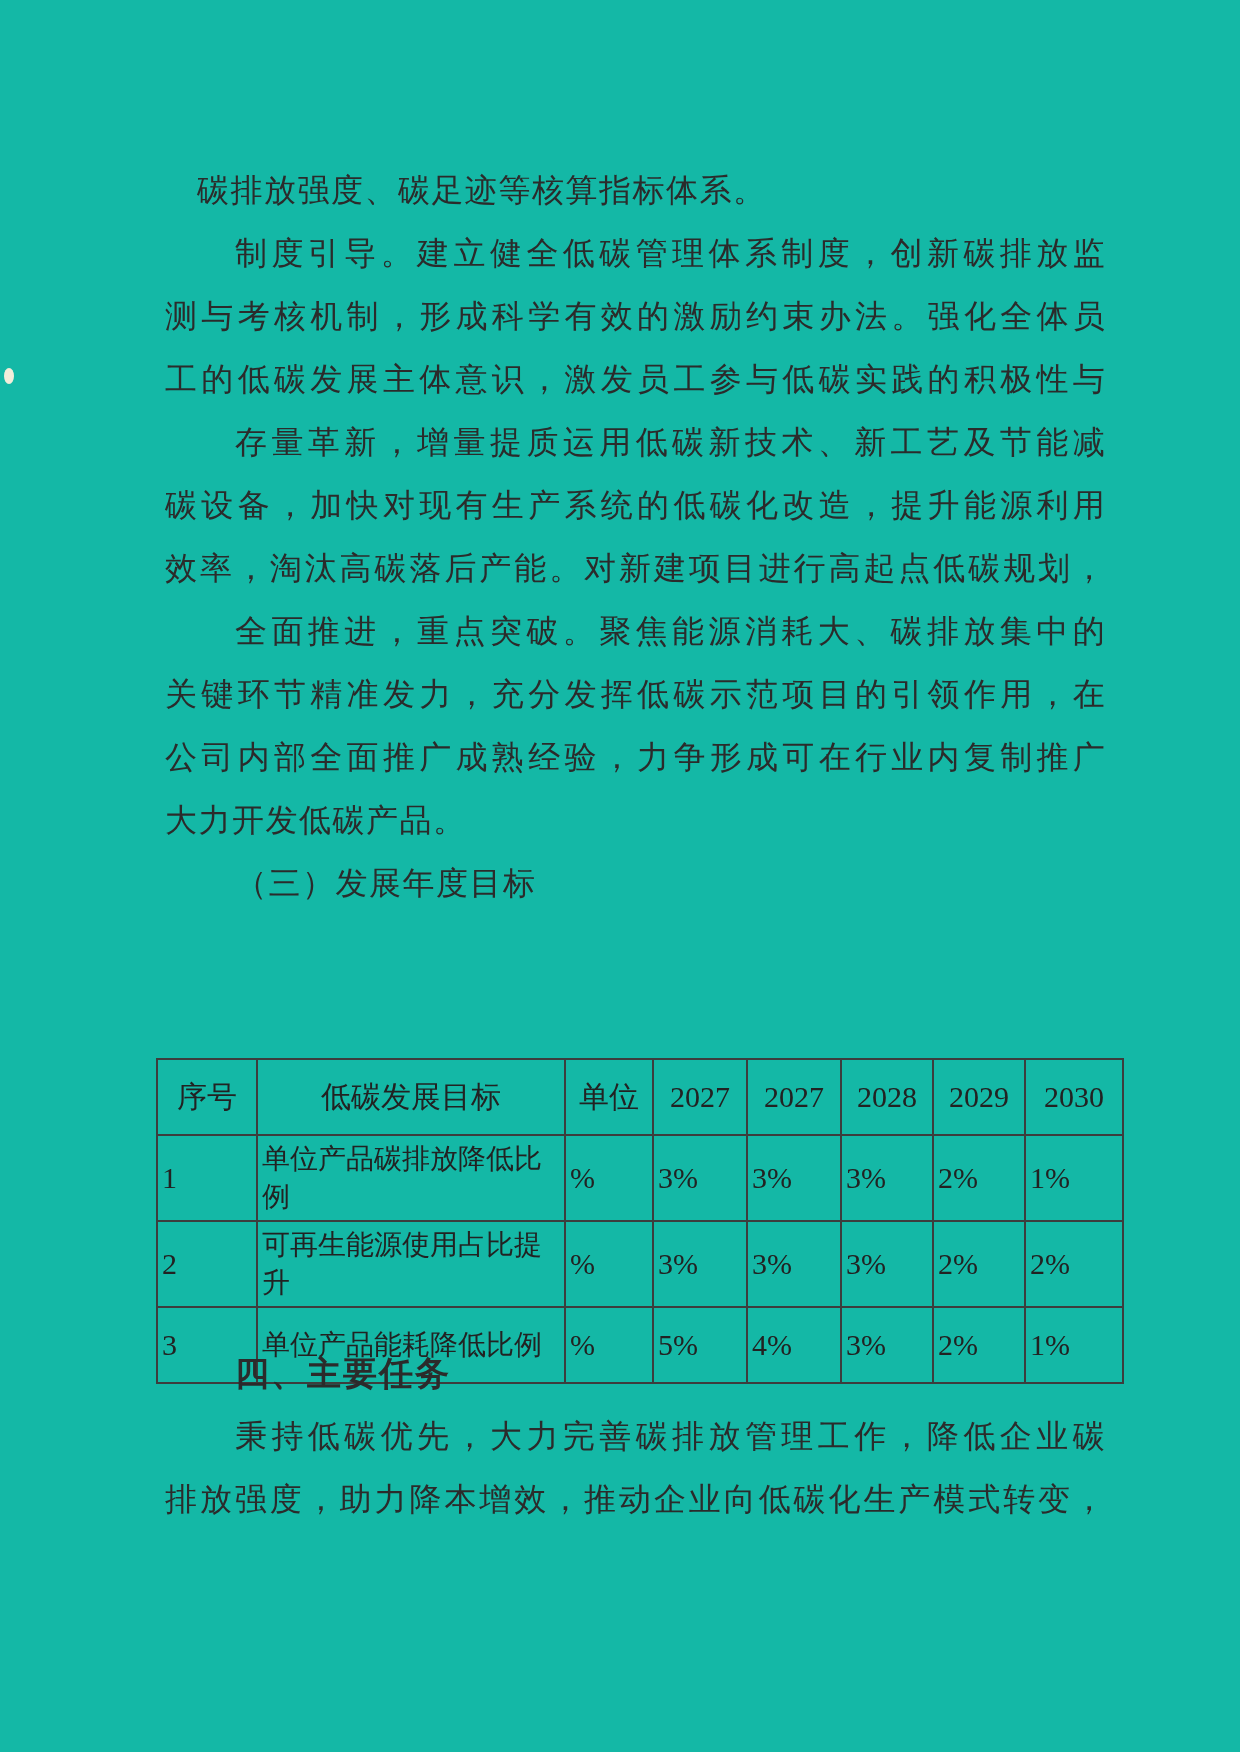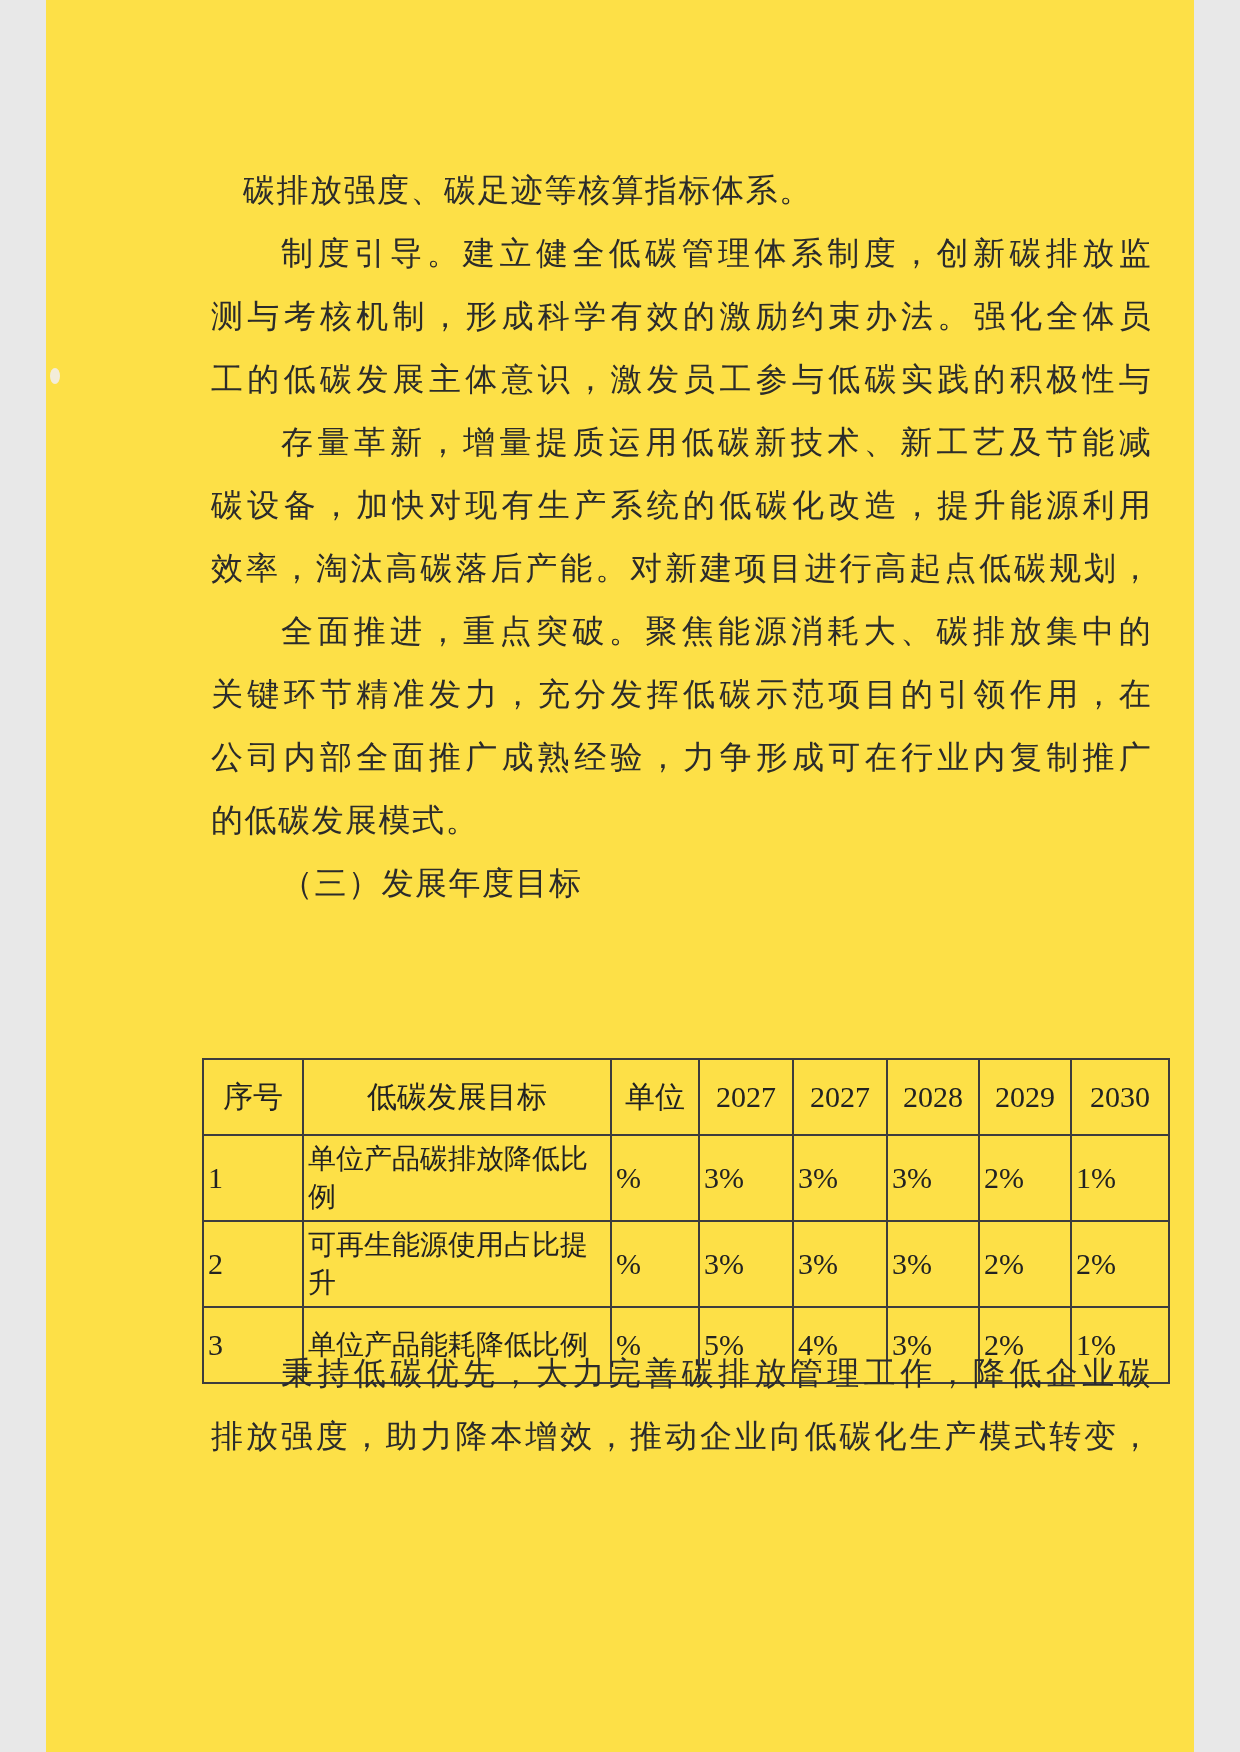--- a/index.html
+++ b/index.html
@@ -1,21 +1,21 @@
 <!DOCTYPE html>
 <html><head>
 <meta charset="utf-8">
 <style>
   html, body { margin: 0; padding: 0; background: #e8e8e8; }
   .page {
     position: relative;
-    width: 1148px;
+    width: 1240px;
     height: 1752px;
     margin: 0 auto;
-    background: #fde047;
+    background: #14b8a6;
     overflow: hidden;
     font-family: "Liberation Serif", "DejaVu Serif", serif;
     color: #2b2b2b;
   }
   .scan-speck {
     position: absolute;
     left: 4px; top: 368px;
     width: 10px; height: 16px;
     background: #f3edda;
     border-radius: 50%;
@@ -315,21 +315,21 @@
         <span>可</span>
         <span>在</span>
         <span>行</span>
         <span>业</span>
         <span>内</span>
         <span>复</span>
         <span>制</span>
         <span>推</span>
         <span>广</span>
       </div>
-      <div class="line">的低碳发展模式。</div>
+      <div class="line">大力开发低碳产品。</div>
       <div class="line indent">（三）发展年度目标</div>
     </div>
 
   <table class="goals-table">
     <colgroup id="goals-cols">
         <col style="width: 100px;">
         <col style="width: 308px;">
         <col style="width: 88px;">
         <col style="width: 94px;">
         <col style="width: 94px;">
@@ -377,20 +377,21 @@
           <td>5%</td>
           <td>4%</td>
           <td>3%</td>
           <td>2%</td>
           <td>1%</td>
         </tr>
       </tbody>
   </table>
 
   <div class="text-block" id="block2">
+      <div class="line indent bold">四、主要任务</div>
       <div class="line justify indent">
         <span>秉</span>
         <span>持</span>
         <span>低</span>
         <span>碳</span>
         <span>优</span>
         <span>先</span>
         <span>，</span>
         <span>大</span>
         <span>力</span>

